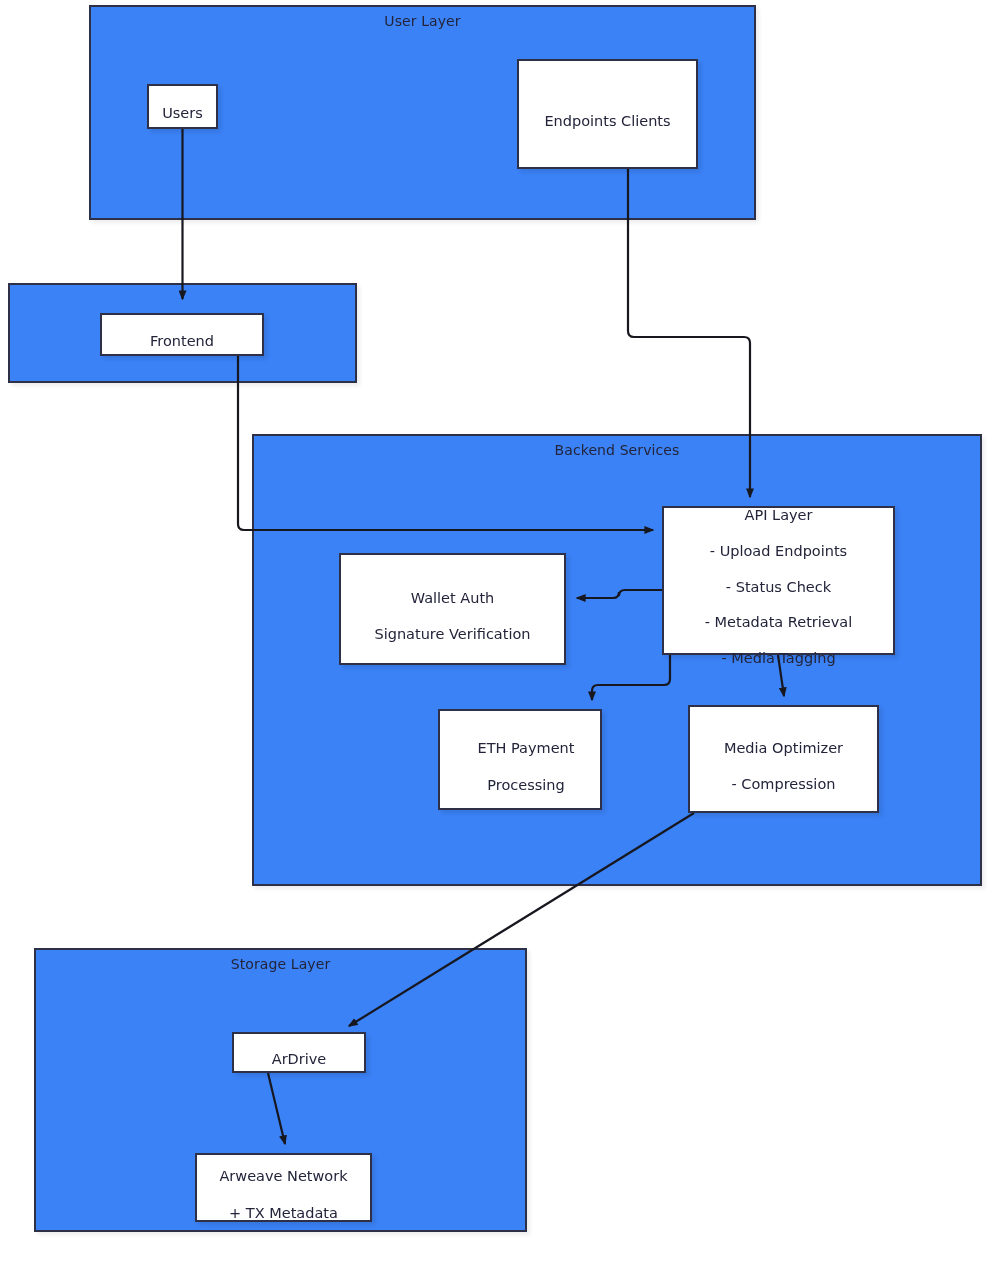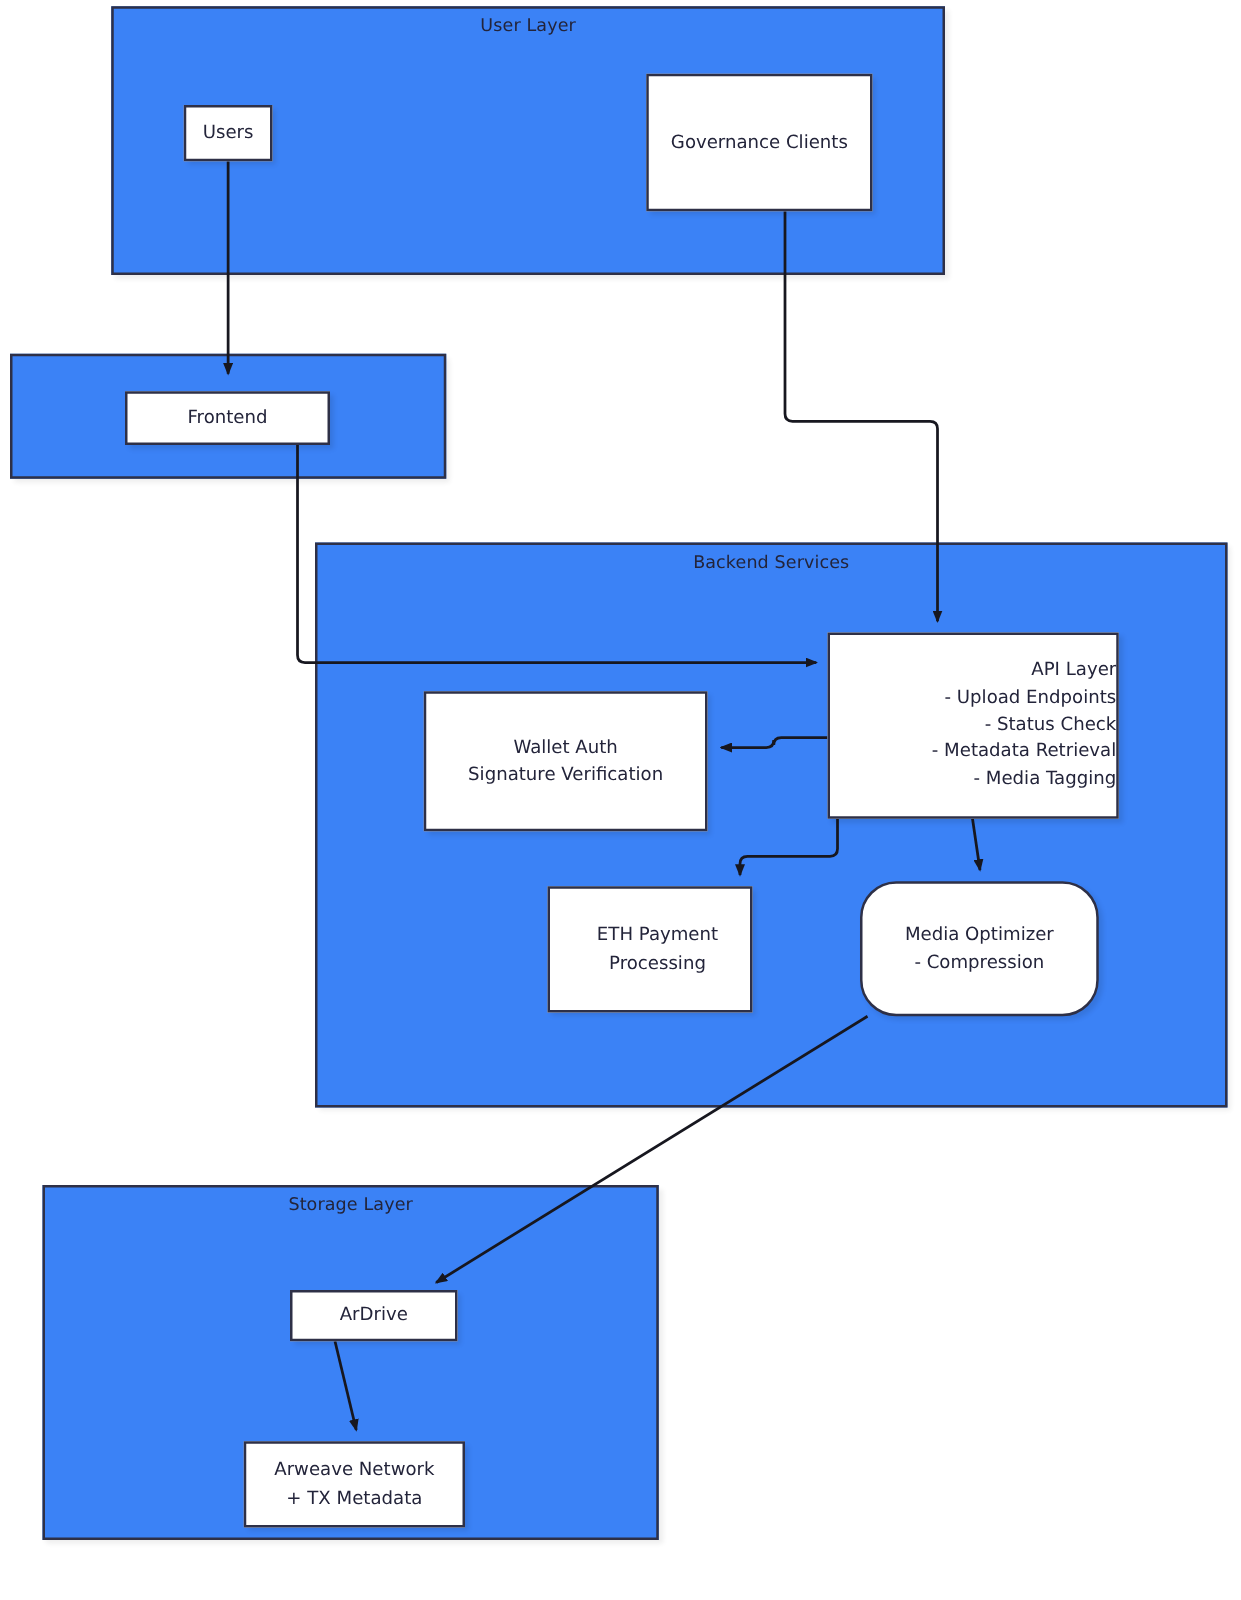--- a/index.html
+++ b/index.html
@@ -54,20 +54,21 @@
     justify-content: center;
     text-align: center;
     box-shadow: 3px 3px 4px rgba(0,0,0,0.10);
     z-index: 3;
   }
   .node-line {
     font-size: 14.5px;
     color: #23243a;
     line-height: 1.55;
     white-space: nowrap;
+    margin-top: 14px;
   }
   .node-line.small-gap { line-height: 1.5; }
 </style>
 </head>
 <body>
 
 <div id="diagram-root">
 
   <div class="container-box" style="left:89px; top:5px; width:667px; height:215px;">
     <div class="container-title">User Layer</div>
@@ -107,46 +108,46 @@
     <path d="M 694,813 L 349,1026" fill="none" stroke="#17171f" stroke-width="2.2" marker-end="url(#arrowhead)"></path>
 
     <path d="M 268,1073 L 285,1144" fill="none" stroke="#17171f" stroke-width="2.2" marker-end="url(#arrowhead)"></path>
   </svg>
 
   <div class="node-box" style="left:147px; top:84px; width:71px; height:45px;">
     <div class="node-line">Users</div>
   </div>
 
   <div class="node-box" style="left:517px; top:59px; width:181px; height:110px;">
-    <div class="node-line">Governance Clients</div>
+    <div class="node-line">Endpoints Clients</div>
   </div>
 
   <div class="node-box" style="left:100px; top:313px; width:164px; height:43px;">
     <div class="node-line">Frontend</div>
   </div>
 
-  <div class="node-box" style="left:662px; top:506px; width:233px; height:149px;align-items:flex-end;">
+  <div class="node-box" style="left:662px; top:506px; width:233px; height:149px;">
     <div class="node-line small-gap">API Layer</div>
     <div class="node-line small-gap">- Upload Endpoints</div>
     <div class="node-line small-gap">- Status Check</div>
     <div class="node-line small-gap">- Metadata Retrieval</div>
     <div class="node-line small-gap">- Media Tagging</div>
   </div>
 
   <div class="node-box" style="left:339px; top:553px; width:227px; height:112px;">
     <div class="node-line">Wallet Auth</div>
     <div class="node-line">Signature Verification</div>
   </div>
 
   <div class="node-box" style="left:438px; top:709px; width:164px; height:101px;padding-left:12px;">
     <div class="node-line">ETH Payment</div>
     <div class="node-line">Processing</div>
   </div>
 
-  <div class="node-box" style="left:688px; top:705px; width:191px; height:108px;border-radius:29px;">
+  <div class="node-box" style="left:688px; top:705px; width:191px; height:108px;">
     <div class="node-line">Media Optimizer</div>
     <div class="node-line">- Compression</div>
   </div>
 
   <div class="node-box" style="left:232px; top:1032px; width:134px; height:41px;text-align:center;">
     <div class="node-line">ArDrive</div>
   </div>
 
   <div class="node-box" style="left:195px; top:1153px; width:177px; height:69px;">
     <div class="node-line">Arweave Network</div>

